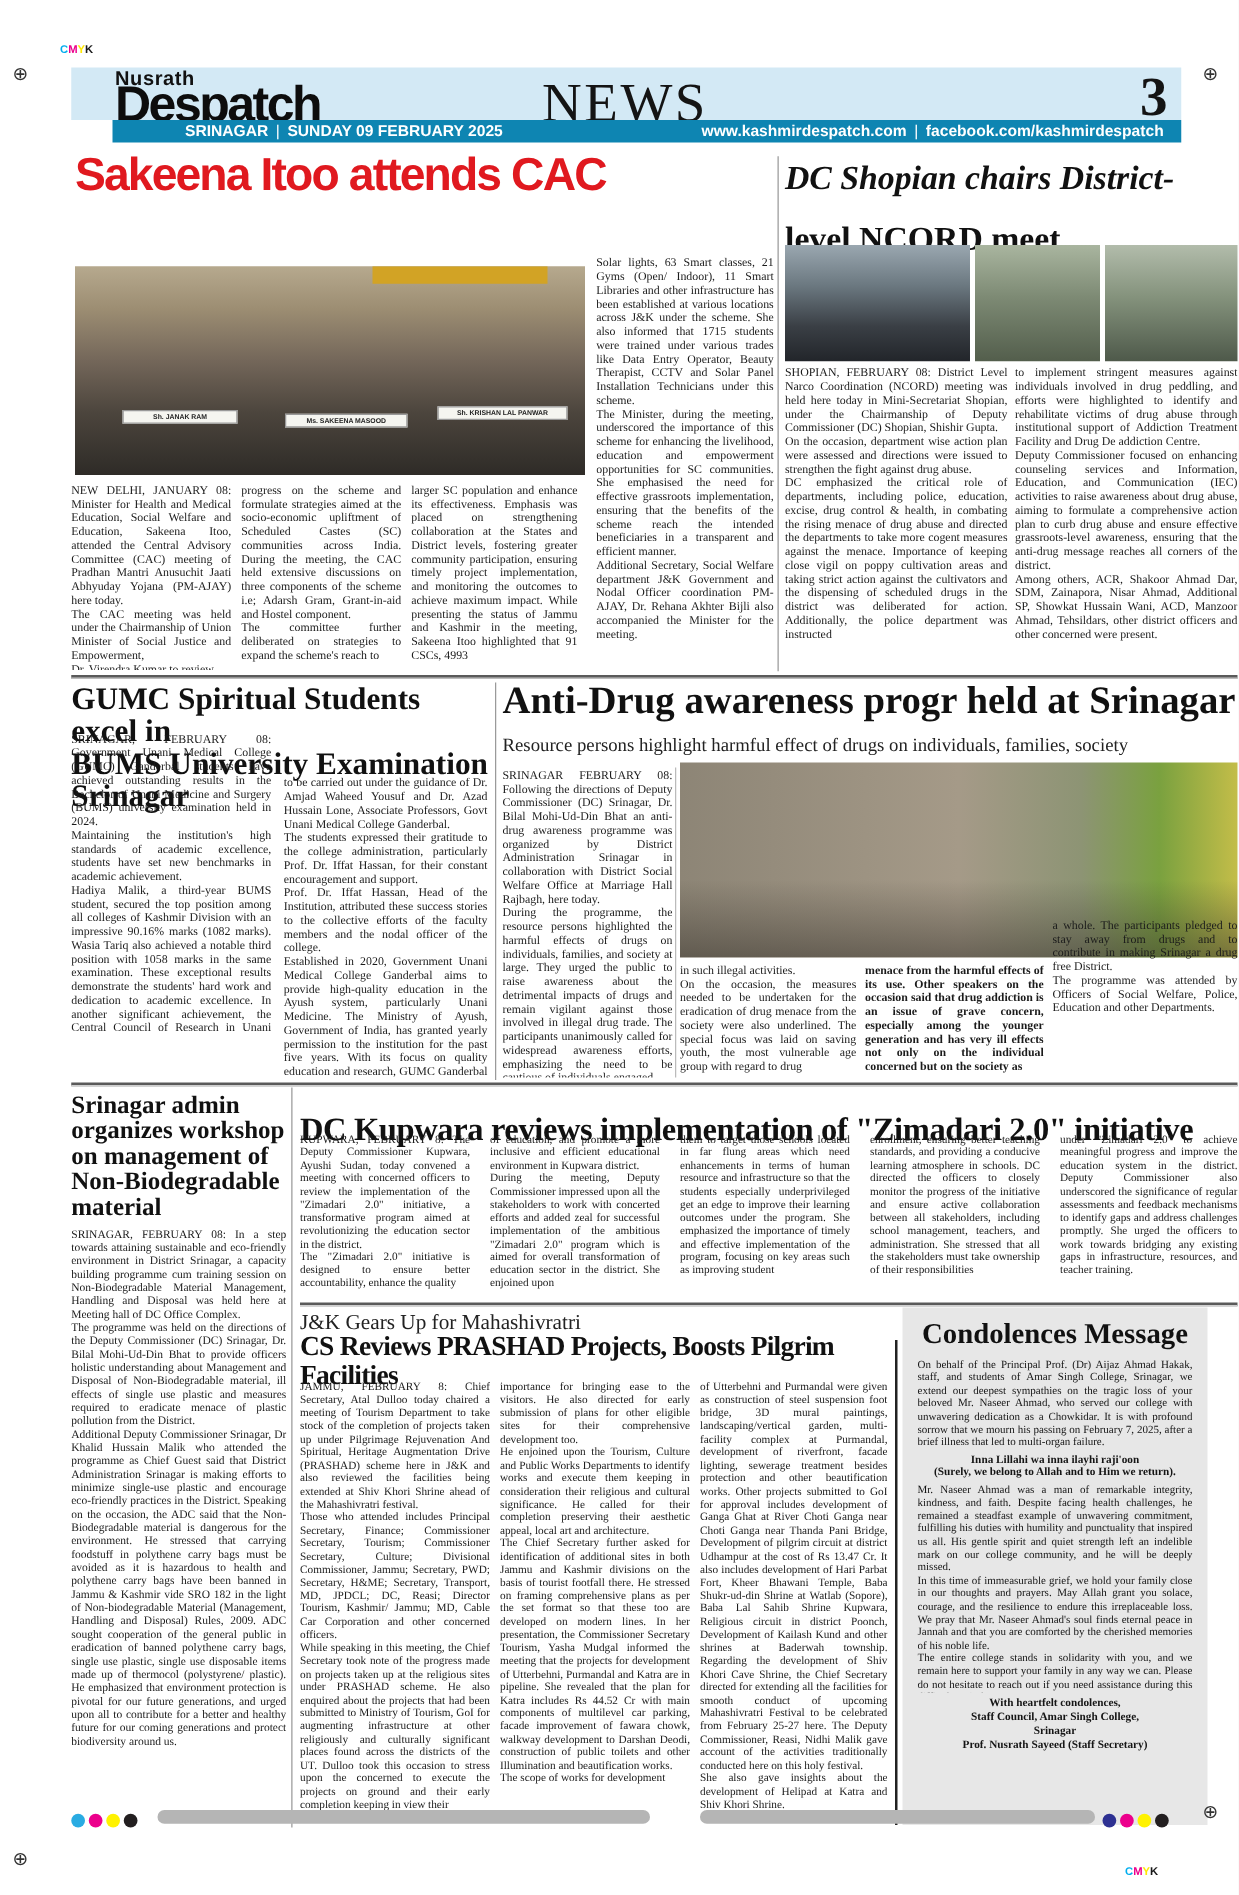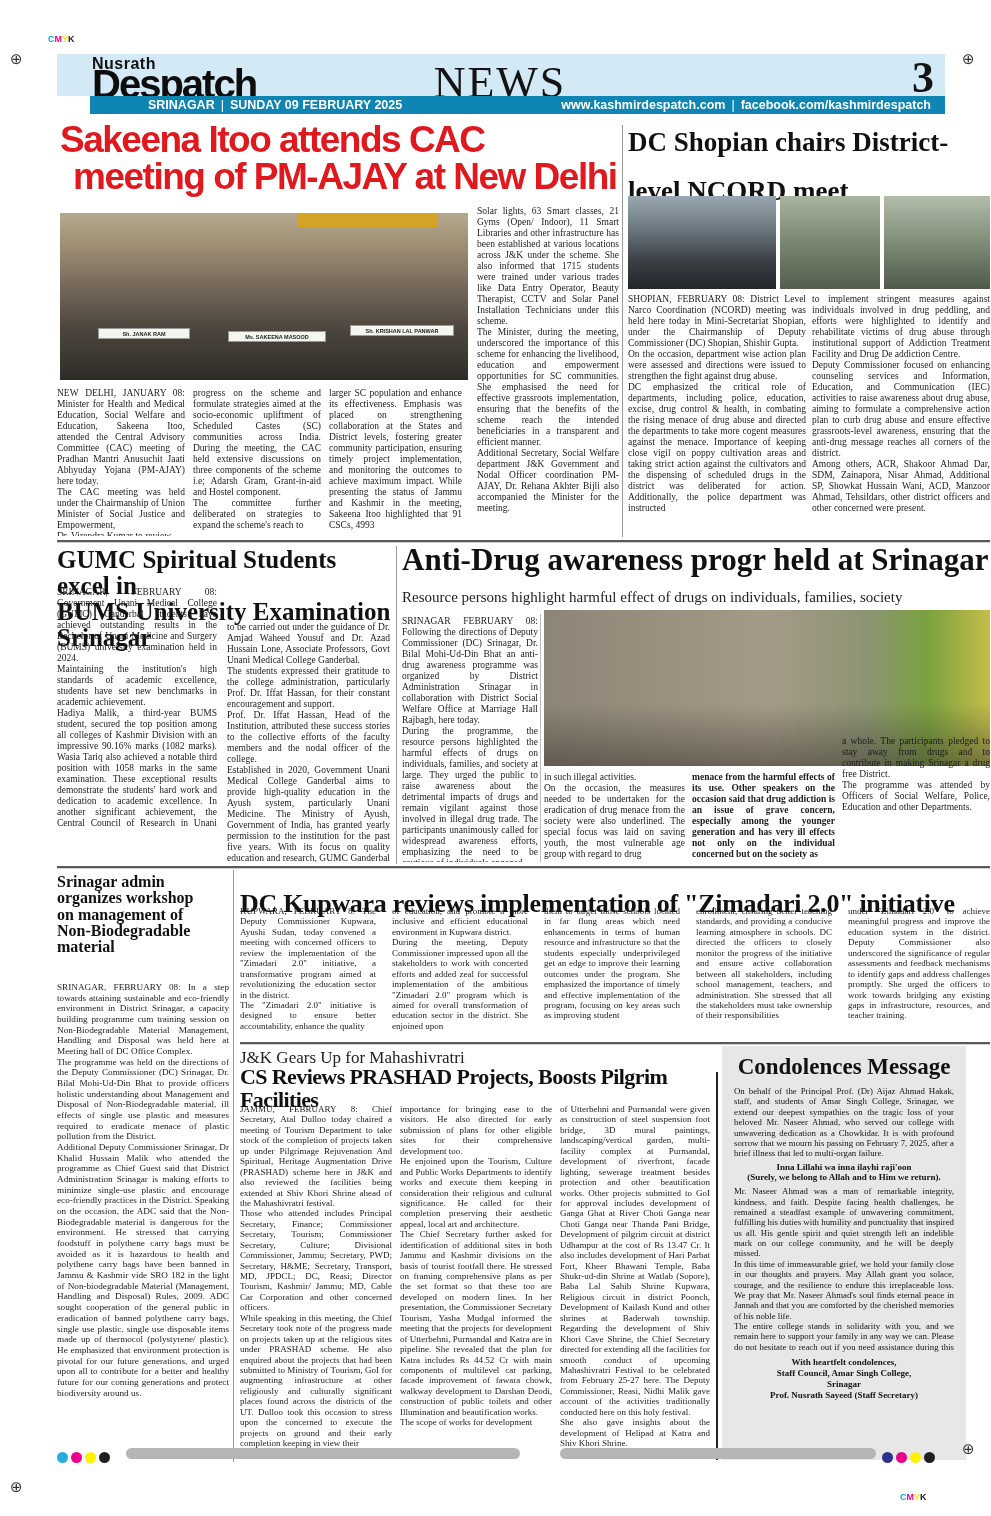--- a/index.html
+++ b/index.html
@@ -60,41 +60,40 @@
   </div>
   <div class="abs news-title" style="left:395px;top:57px;width:210px;">NEWS</div>
   <div class="abs page-num" style="left:912px;top:52px;">3</div>
   <div class="abs date-bar" style="left:90px;top:96px;width:855px;height:18px;">
     <span><span>SRINAGAR</span><span class="sep">|</span><span>SUNDAY 09 FEBRUARY 2025</span></span>
     <span><span>www.kashmirdespatch.com</span><span class="sep">|</span><span>facebook.com/kashmirdespatch</span></span>
   </div>
 
   <div class="abs hl-red" style="left:60px;top:122px;width:565px;">
     <span>Sakeena Itoo attends CAC</span>
-    <span class="l2">meeting of PM-AJAY at New Delhi</span>
   </div>
   <div class="abs photo" style="left:60px;top:213px;width:408px;height:167px;background:linear-gradient(180deg,#b6a98e 0%,#9d8e73 20%,#74675a 45%,#4c453d 70%,#2e2b27 100%);">
     <div style="position:absolute;right:30px;top:0;width:140px;height:14px;background:#d2a325;"></div>
     <div class="nameplate" style="left:38px;top:115px;width:92px;">Sh. JANAK RAM</div>
     <div class="nameplate" style="left:168px;top:118px;width:98px;">Ms. SAKEENA MASOOD</div>
     <div class="nameplate" style="left:290px;top:112px;width:104px;">Sh. KRISHAN LAL PANWAR</div>
   </div>
   <div class="col abs" style="left:57px;top:388px;width:128px;height:148px;">NEW DELHI, JANUARY 08: Minister for Health and Medical Education, Social Welfare and Education, Sakeena Itoo, attended the Central Advisory Committee (CAC) meeting of Pradhan Mantri Anusuchit Jaati Abhyuday Yojana (PM-AJAY) here today.
 The CAC meeting was held under the Chairmanship of Union Minister of Social Justice and Empowerment,
 Dr. Virendra Kumar to review</div>
   <div class="col abs" style="left:193px;top:388px;width:128px;height:148px;">progress on the scheme and formulate strategies aimed at the socio-economic upliftment of Scheduled Castes (SC) communities across India. During the meeting, the CAC held extensive discussions on three components of the scheme i.e; Adarsh Gram, Grant-in-aid and Hostel component.
 The committee further deliberated on strategies to expand the scheme's reach to</div>
   <div class="col abs" style="left:329px;top:388px;width:133px;height:148px;">larger SC population and enhance its effectiveness. Emphasis was placed on strengthening collaboration at the States and District levels, fostering greater community participation, ensuring timely project implementation, and monitoring the outcomes to achieve maximum impact. While presenting the status of Jammu and Kashmir in the meeting, Sakeena Itoo highlighted that 91 CSCs, 4993</div>
   <div class="col abs" style="left:477px;top:206px;width:142px;height:330px;">Solar lights, 63 Smart classes, 21 Gyms (Open/ Indoor), 11 Smart Libraries and other infrastructure has been established at various locations across J&amp;K under the scheme. She also informed that 1715 students were trained under various trades like Data Entry Operator, Beauty Therapist, CCTV and Solar Panel Installation Technicians under this scheme.
 The Minister, during the meeting, underscored the importance of this scheme for enhancing the livelihood, education and empowerment opportunities for SC communities. She emphasised the need for effective grassroots implementation, ensuring that the benefits of the scheme reach the intended beneficiaries in a transparent and efficient manner.
 Additional Secretary, Social Welfare department J&amp;K Government and Nodal Officer coordination PM-AJAY, Dr. Rehana Akhter Bijli also accompanied the Minister for the meeting.</div>
   <div class="rule-v abs" style="left:622px;top:125px;height:412px;"></div>
 
   <div class="abs hl-serif" style="left:628px;top:128px;width:362px;font-size:27px;">
-    <span style="display:block;">DC Shopian chairs District-</span>
+    <span style="display:block;font-style:italic;">DC Shopian chairs District-</span>
     <span style="display:block;margin-top:21px;">level NCORD meet</span>
   </div>
   <div class="abs photo" style="left:628px;top:196px;width:148px;height:93px;background:linear-gradient(180deg,#9aa7b0 0%,#6b7880 35%,#3a3f45 70%,#22252a 100%);"></div>
   <div class="abs photo" style="left:780px;top:196px;width:100px;height:93px;background:linear-gradient(180deg,#a9b59f 0%,#7d8a74 45%,#535e4c 100%);"></div>
   <div class="abs photo" style="left:884px;top:196px;width:106px;height:93px;background:linear-gradient(180deg,#b2bcab 0%,#84927c 45%,#4e594a 100%);"></div>
   <div class="col abs" style="left:628px;top:294px;width:178px;height:242px;">SHOPIAN, FEBRUARY 08: District Level Narco Coordination (NCORD) meeting was held here today in Mini-Secretariat Shopian, under the Chairmanship of Deputy Commissioner (DC) Shopian, Shishir Gupta.
 On the occasion, department wise action plan were assessed and directions were issued to strengthen the fight against drug abuse.
 DC emphasized the critical role of departments, including police, education, excise, drug control &amp; health, in combating the rising menace of drug abuse and directed the departments to take more cogent measures against the menace. Importance of keeping close vigil on poppy cultivation areas and taking strict action against the cultivators and the dispensing of scheduled drugs in the district was deliberated for action. Additionally, the police department was instructed</div>
   <div class="col abs" style="left:812px;top:294px;width:178px;height:242px;">to implement stringent measures against individuals involved in drug peddling, and efforts were highlighted to identify and rehabilitate victims of drug abuse through institutional support of Addiction Treatment Facility and Drug De addiction Centre.
 Deputy Commissioner focused on enhancing counseling services and Information, Education, and Communication (IEC) activities to raise awareness about drug abuse, aiming to formulate a comprehensive action plan to curb drug abuse and ensure effective grassroots-level awareness, ensuring that the anti-drug message reaches all corners of the district.
@@ -124,21 +123,21 @@
     <div style="position:absolute;left:0;bottom:0;width:100%;height:40%;background:linear-gradient(180deg,rgba(60,55,48,0) 0%,rgba(60,55,48,.55) 100%);"></div>
   </div>
   <div class="col abs" style="left:544px;top:772px;width:141px;height:92px;">in such illegal activities.
 On the occasion, the measures needed to be undertaken for the eradication of drug menace from the society were also underlined. The special focus was laid on saving youth, the most vulnerable age group with regard to drug</div>
   <div class="col abs" style="left:692px;top:772px;width:143px;height:92px;font-weight:bold;">menace from the harmful effects of its use. Other speakers on the occasion said that drug addiction is an issue of grave concern, especially among the younger generation and has very ill effects not only on the individual concerned but on the society as</div>
   <div class="col abs" style="left:842px;top:736px;width:148px;height:92px;">a whole. The participants pledged to stay away from drugs and to contribute in making Srinagar a drug free District.
 The programme was attended by Officers of Social Welfare, Police, Education and other Departments.</div>
 
   <div class="rule-h abs" style="left:57px;top:866px;width:933px;height:2px;"></div>
 
-  <div class="abs hl-serif" style="left:57px;top:874px;width:176px;font-size:16px;white-space:pre-line;line-height:1.02;">Srinagar admin
+  <div class="abs hl-serif" style="left:57px;top:874px;width:176px;font-size:20px;white-space:pre-line;line-height:1.02;">Srinagar admin
 organizes workshop
 on management of
 Non-Biodegradable
 material</div>
   <div class="col abs" style="left:57px;top:982px;width:172px;height:452px;font-size:9.2px;">SRINAGAR, FEBRUARY 08: In a step towards attaining sustainable and eco-friendly environment in District Srinagar, a capacity building programme cum training session on Non-Biodegradable Material Management, Handling and Disposal was held here at Meeting hall of DC Office Complex.
 The programme was held on the directions of the Deputy Commissioner (DC) Srinagar, Dr. Bilal Mohi-Ud-Din Bhat to provide officers holistic understanding about Management and Disposal of Non-Biodegradable material, ill effects of single use plastic and measures required to eradicate menace of plastic pollution from the District.
 Additional Deputy Commissioner Srinagar, Dr Khalid Hussain Malik who attended the programme as Chief Guest said that District Administration Srinagar is making efforts to minimize single-use plastic and encourage eco-friendly practices in the District. Speaking on the occasion, the ADC said that the Non-Biodegradable material is dangerous for the environment. He stressed that carrying foodstuff in polythene carry bags must be avoided as it is hazardous to health and polythene carry bags have been banned in Jammu &amp; Kashmir vide SRO 182 in the light of Non-biodegradable Material (Management, Handling and Disposal) Rules, 2009. ADC sought cooperation of the general public in eradication of banned polythene carry bags, single use plastic, single use disposable items made up of thermocol (polystyrene/ plastic). He emphasized that environment protection is pivotal for our future generations, and urged upon all to contribute for a better and healthy future for our coming generations and protect biodiversity around us.</div>
   <div class="rule-v abs" style="left:233px;top:870px;height:592px;"></div>
 
   <div class="abs hl-serif" style="left:240px;top:868px;width:750px;font-size:26px;letter-spacing:-0.3px;margin-top:22px;">DC Kupwara reviews implementation of "Zimadari 2.0" initiative</div>

